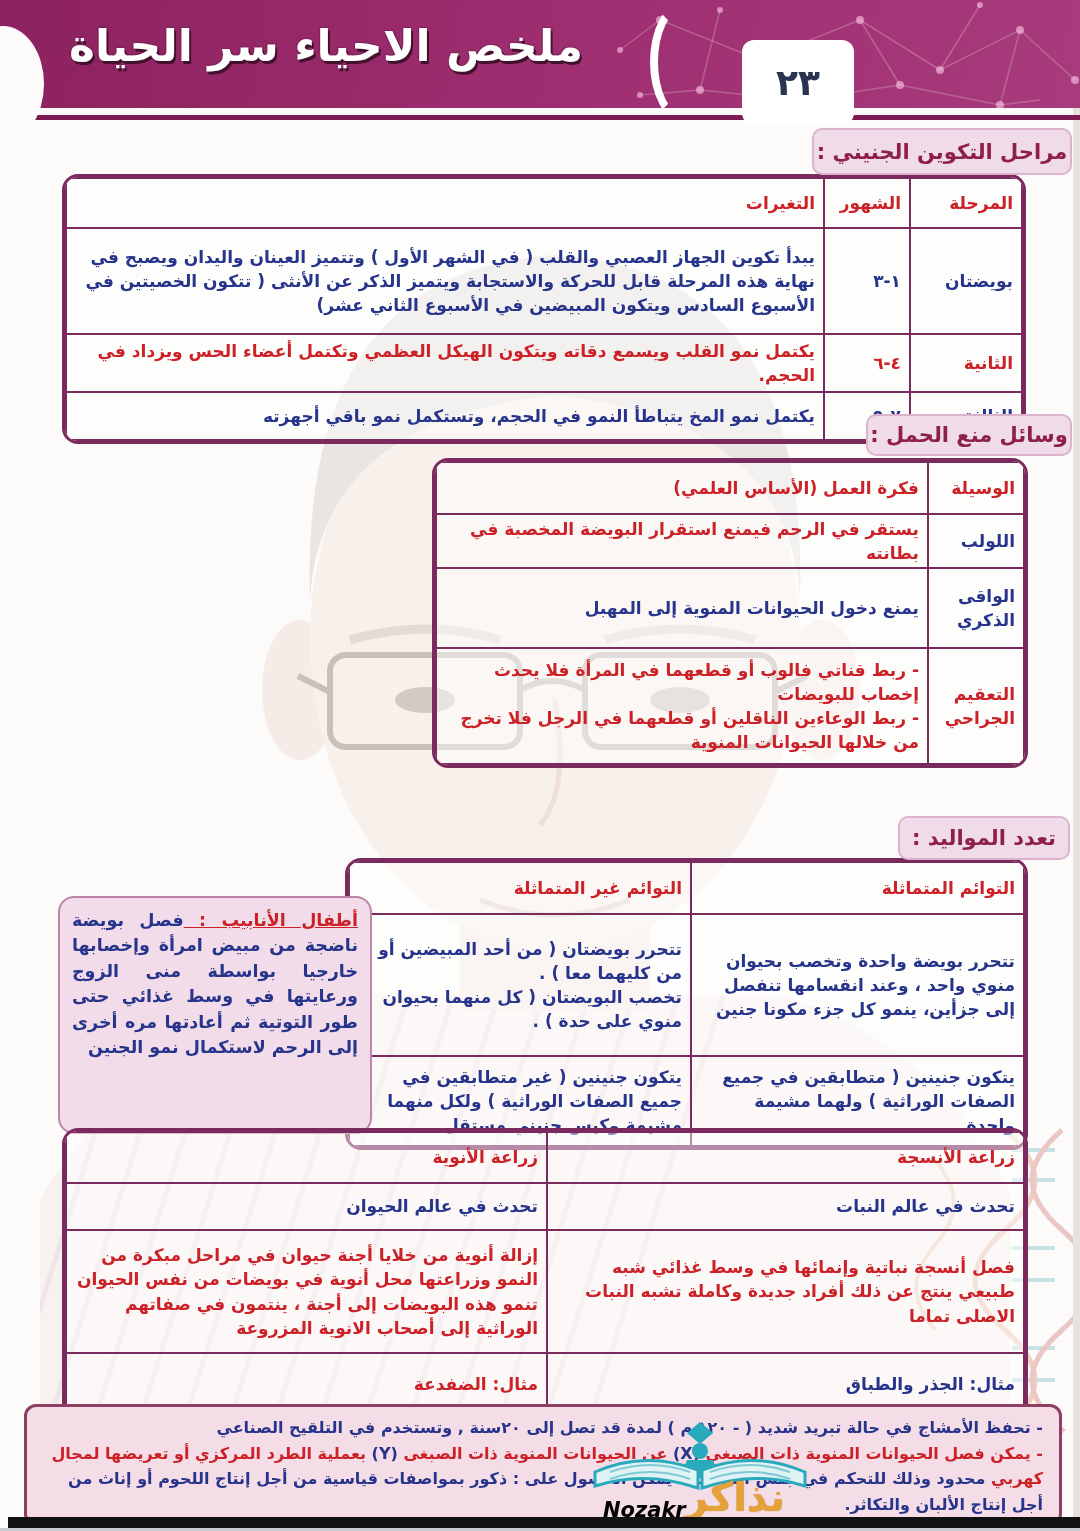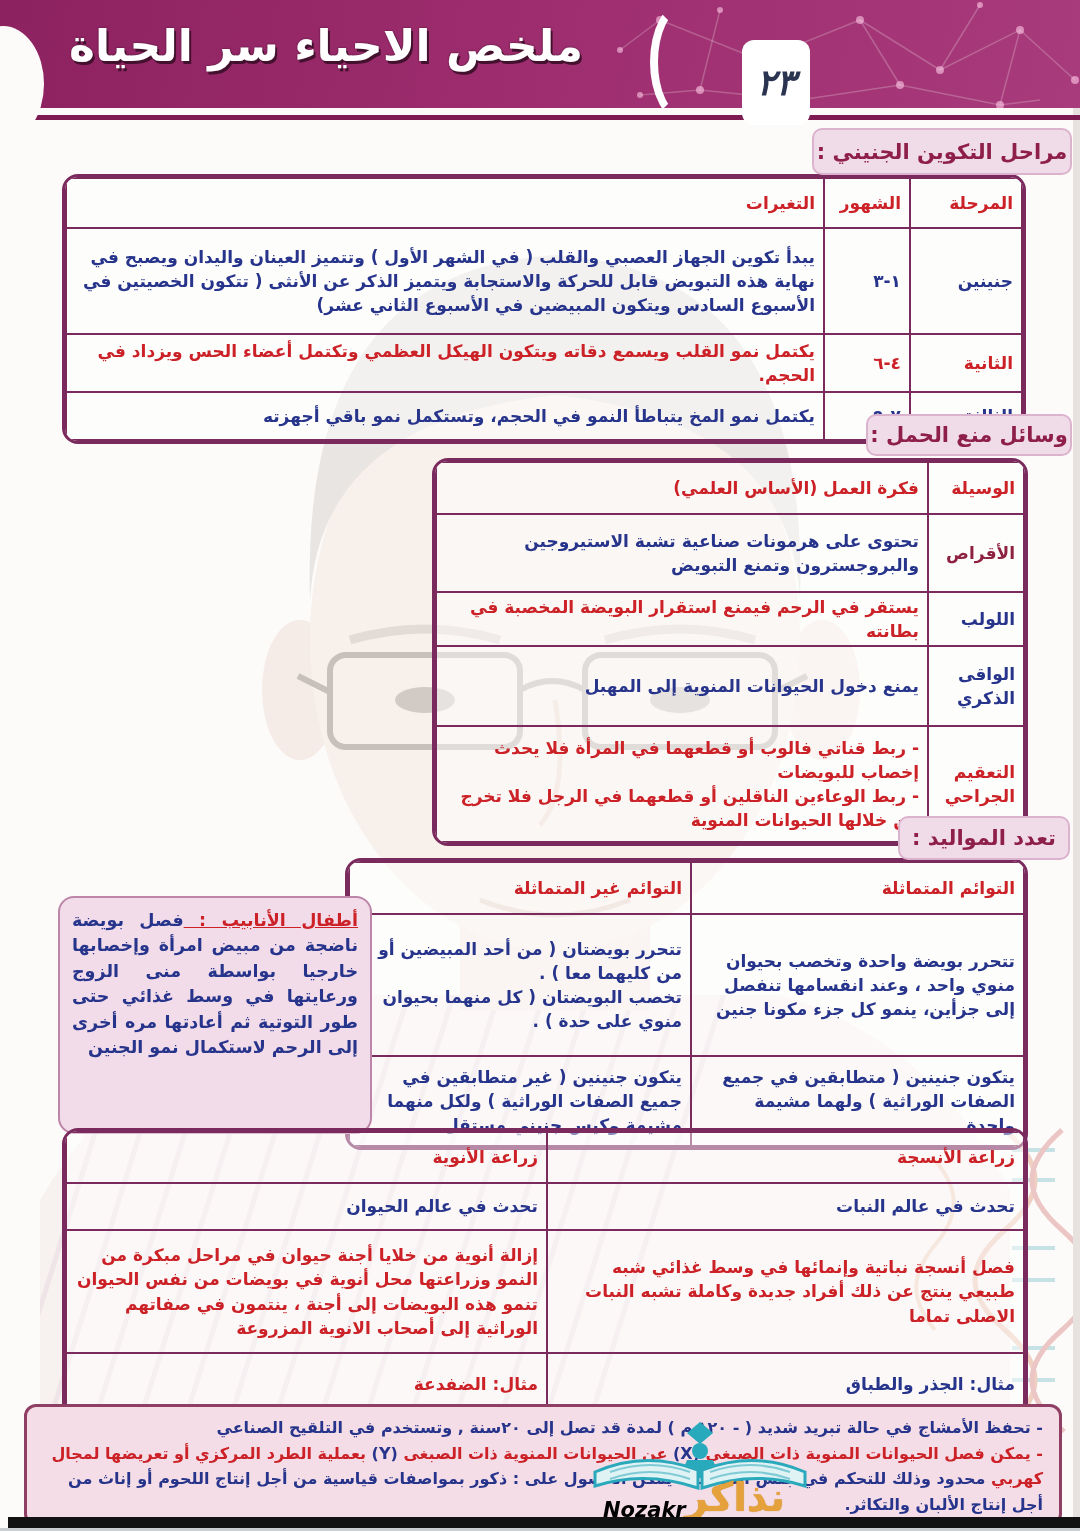--- a/index.html
+++ b/index.html
@@ -8,22 +8,22 @@
   .abs{position:absolute;}
   
   .band{left:0;top:0;width:1080px;height:108px;z-index:3;
         background:linear-gradient(100deg,#8d2260 0%,#9c2c6d 45%,#a83b7c 100%);}
   .band-line{left:34px;top:115px;width:1046px;height:5px;background:#7e1b53;z-index:2;}
   .corner-curl{left:-38px;top:26px;width:82px;height:116px;background:#fcfbf9;border-radius:50%;z-index:4;}
   .band-title{left:6px;top:20px;width:640px;text-align:center;color:#ffffff;font-size:44px;z-index:5;
               text-shadow:2px 3px 0 #43102e,0 0 2px #43102e;letter-spacing:-1px;}
   .band-curve{left:650px;top:2px;width:50px;height:104px;border:8px solid transparent;
               border-left:8px solid #ffffff;border-radius:50%;z-index:5;}
-  .page-tab{left:742px;top:40px;width:68px;height:85px;background:#ffffff;border-radius:12px;z-index:6;
-            display:flex;align-items:center;justify-content:center;color:#2a3350;font-size:36px;font-style:italic;}
+  .page-tab{left:742px;top:40px;width:112px;height:85px;background:#ffffff;border-radius:12px;z-index:6;
+            display:flex;align-items:center;justify-content:center;color:#2a3350;font-size:36px;}
   .edge-strip{right:0;top:108px;width:7px;height:1423px;background:#e7e2df;z-index:1;}
   
   .sec-title{background:#f0dbe9;border:2px solid #dcb3cd;border-radius:10px;color:#8e1f48;
              font-size:21px;display:flex;align-items:center;justify-content:center;z-index:3;}
   
   .tblw{border:3px solid #7b2a5e;border-radius:16px;overflow:hidden;background:rgba(255,255,255,0.45);z-index:2;}
   .tblw table{width:100%;border-collapse:collapse;table-layout:fixed;}
   .tblw td{border:2px solid #7b2a5e;text-align:right;vertical-align:middle;padding:2px 8px;
            font-size:17px;line-height:1.42;}
   .hdr{color:#cb2127;font-size:20px;}
@@ -172,23 +172,23 @@
           <col style="width:86px">
           <col>
         </colgroup>
       <tbody>
           <tr>
         <td class="hdr" style="height:44px;">المرحلة</td>
         <td class="hdr">الشهور</td>
         <td class="hdr">التغيرات</td>
       </tr>
       <tr>
-        <td class="blue lbl" style="height:100px;">جنينين</td>
+        <td class="blue lbl" style="height:100px;">بويضتان</td>
         <td class="blue">١-٣</td>
-        <td class="blue">يبدأ تكوين الجهاز العصبي والقلب ( في الشهر الأول ) وتتميز العينان واليدان ويصبح في نهاية هذه التبويض قابل للحركة والاستجابة ويتميز الذكر عن الأنثى ( تتكون الخصيتين في الأسبوع السادس ويتكون المبيضين في الأسبوع الثاني عشر)</td>
+        <td class="blue">يبدأ تكوين الجهاز العصبي والقلب ( في الشهر الأول ) وتتميز العينان واليدان ويصبح في نهاية هذه المرحلة قابل للحركة والاستجابة ويتميز الذكر عن الأنثى ( تتكون الخصيتين في الأسبوع السادس ويتكون المبيضين في الأسبوع الثاني عشر)</td>
       </tr>
       <tr>
         <td class="red lbl" style="height:52px;">الثانية</td>
         <td class="red">٤-٦</td>
         <td class="red">يكتمل نمو القلب ويسمع دقاته ويتكون الهيكل العظمي وتكتمل أعضاء الحس ويزداد في الحجم.</td>
       </tr>
       <tr>
         <td class="blue lbl" style="height:42px;">الثالثة</td>
         <td class="blue">٧-٩</td>
         <td class="blue">يكتمل نمو المخ يتباطأ النمو في الحجم، وتستكمل نمو باقي أجهزته</td>
@@ -204,24 +204,20 @@
       <colgroup>
           <col style="width:96px">
           <col>
         </colgroup>
       <tbody>
           <tr>
         <td class="hdr" style="height:46px;">الوسيلة</td>
         <td class="hdr">فكرة العمل (الأساس العلمي)</td>
       </tr>
       <tr>
-        <td class="maroon lbl" style="height:72px;">الأقراص</td>
-        <td class="blue">تحتوى على هرمونات صناعية تشبة الاستيروجين والبروجسترون وتمنع التبويض</td>
-      </tr>
-      <tr>
         <td class="blue lbl" style="height:46px;">اللولب</td>
         <td class="red">يستقر في الرحم فيمنع استقرار البويضة المخصبة في بطانته</td>
       </tr>
       <tr>
         <td class="blue lbl" style="height:74px;">الواقى الذكري</td>
         <td class="blue">يمنع دخول الحيوانات المنوية إلى المهبل</td>
       </tr>
       <tr>
         <td class="red lbl" style="height:110px;">التعقيم الجراحي</td>
         <td class="red">

